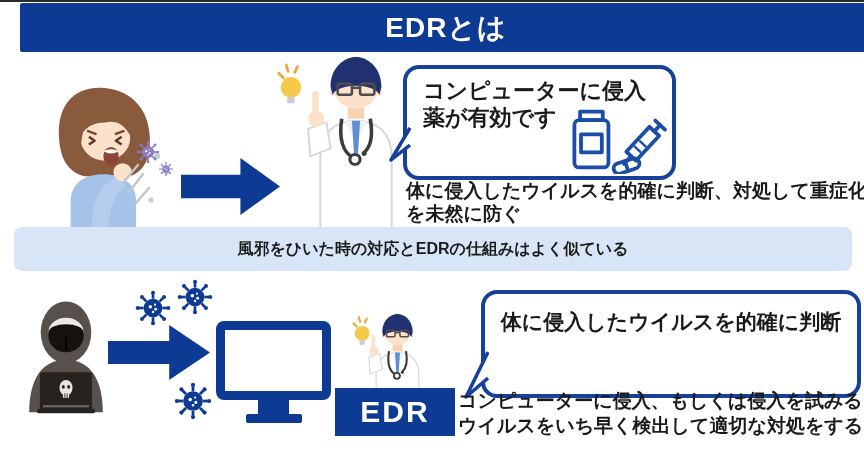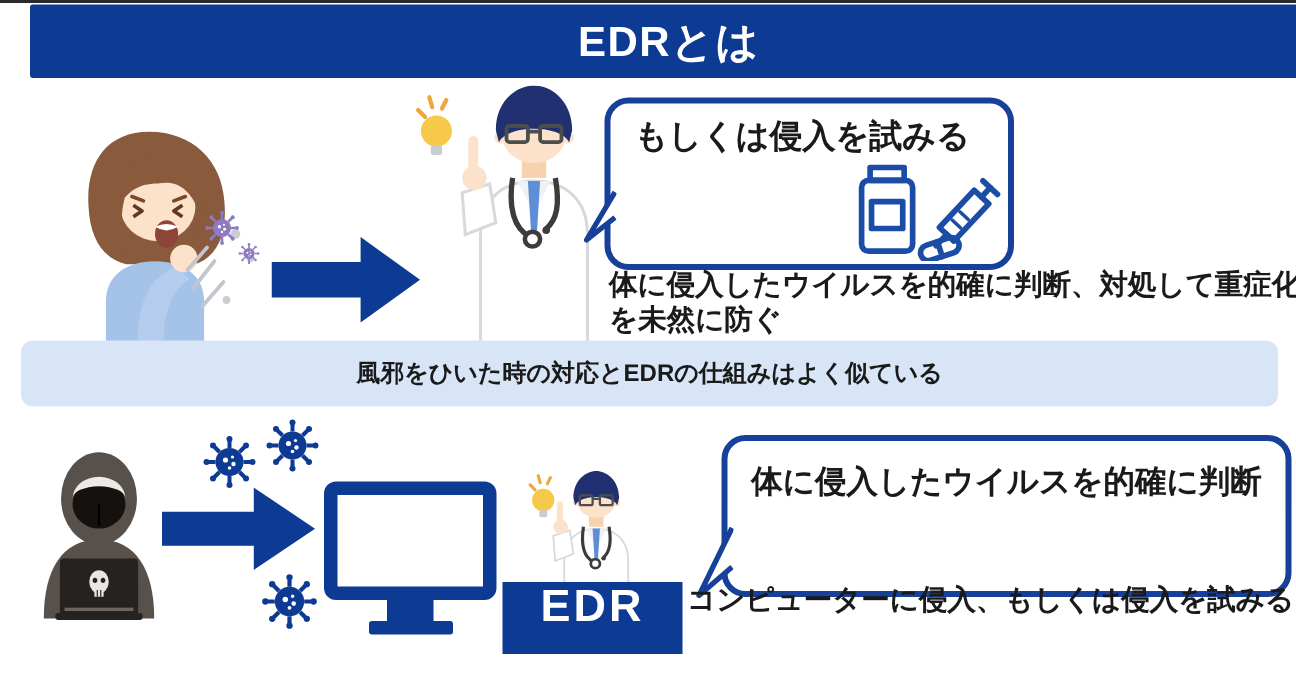--- a/index.html
+++ b/index.html
@@ -47,21 +47,21 @@
   
   .monitor-screen{
     left:216px;top:321px;width:115px;height:79px;border:9px solid #0d3a93;
     border-radius:8px;background:#fff;box-sizing:border-box;z-index:2;
   }
   .monitor-neck{left:258px;top:399px;width:31px;height:16px;background:#0d3a93;}
   .monitor-base{left:246px;top:414px;width:56px;height:9px;background:#0d3a93;border-radius:2px;}
   
   .edr-box{
     left:335px;top:388px;width:120px;height:48px;background:#0d3a93;z-index:5;
-    display:flex;align-items:flex-start;justify-content:center;
+    display:flex;align-items:center;justify-content:center;
   }
   .edr-label{color:#fff;font-size:30px;font-weight:700;letter-spacing:2px;}
   .z1{z-index:1;} .z2{z-index:2;} .z3{z-index:3;}
 </style>
 </head>
 <body>
 
 <div id="stage">
 
   <svg width="0" height="0" style="position:absolute" aria-hidden="true">
@@ -212,21 +212,22 @@
 
   <svg class="abs z2" style="left:300px;top:57px" width="112" height="174" viewBox="0 0 110 175" preserveAspectRatio="none">
       <use href="#doctor-shape"></use>
     </svg>
 
   <div class="abs bubble bubble-cold">
     <svg class="tail tail-cold" width="22" height="36" viewBox="0 0 22 36">
       <path d="M21,2 L2,34 L21,19" fill="#fff" stroke="#16409a" stroke-width="3.5" stroke-linejoin="round"></path>
     </svg>
     <div class="bubble-text-cold">
-      <div>もしくは侵入を試みる</div>
+      <div>コンピューターに侵入</div>
+      <div>薬が有効です</div>
     </div>
     <svg class="medicine" width="104" height="66" viewBox="0 0 110 68">
         <use href="#medicine-shape"></use>
       </svg>
   </div>
 
   <div class="abs caption caption-cold">
     <div>体に侵入したウイルスを的確に判断、対処して重症化</div>
     <div>を未然に防ぐ</div>
   </div>
@@ -272,15 +273,16 @@
     <svg class="tail tail-edr" width="25" height="50" viewBox="0 0 25 50">
       <path d="M24,2 L2,47 L24,28" fill="#fff" stroke="#16409a" stroke-width="3.5" stroke-linejoin="round"></path>
     </svg>
     <div class="bubble-text-edr">
       <div>体に侵入したウイルスを的確に判断</div>
     </div>
   </div>
 
   <div class="abs caption caption-edr">
     <div>コンピューターに侵入、もしくは侵入を試みる</div>
+    <div>ウイルスをいち早く検出して適切な対処をする</div>
   </div>
 
 </div>
 
 </body></html>

